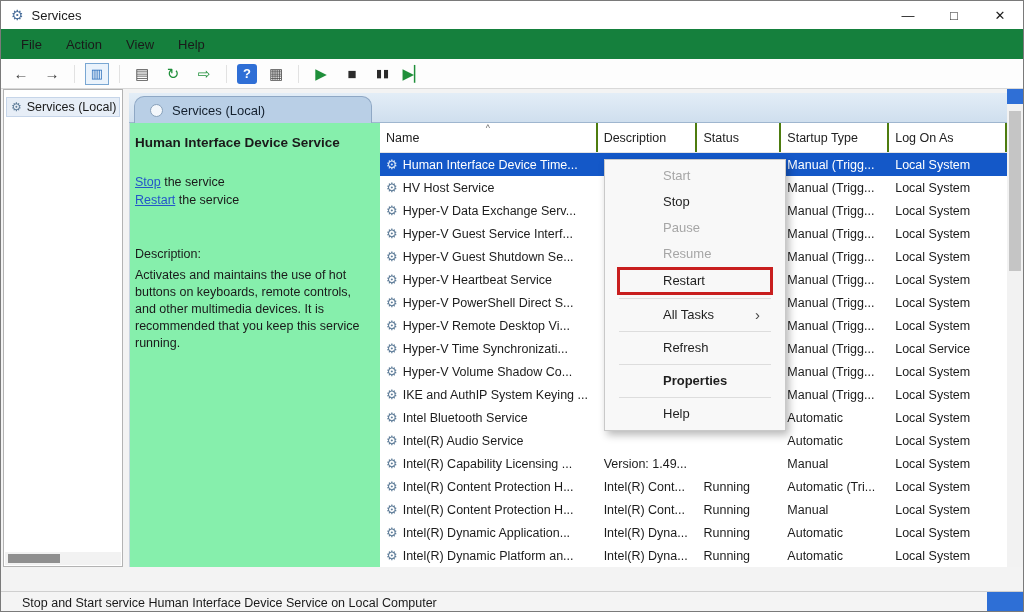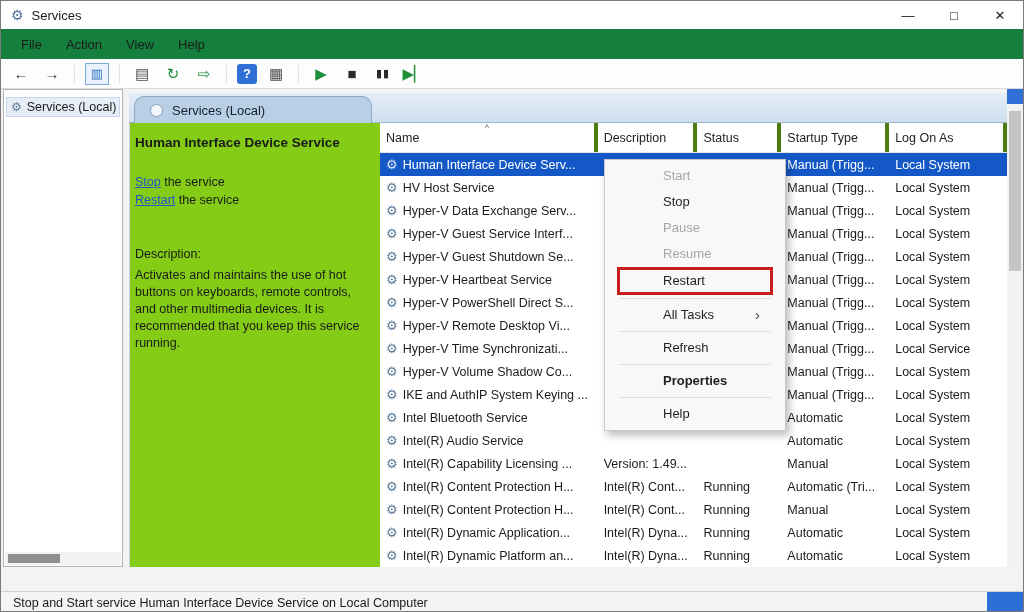--- a/index.html
+++ b/index.html
@@ -44,32 +44,32 @@
   .tabstrip { position:absolute; top:4px; left:0; right:16px; height:30px;
               background:linear-gradient(#e3edf7,#cfdfee); border-bottom:1px solid #9fb6cf; }
   .view-tab { position:absolute; left:5px; top:3px; width:238px; height:27px;
               background:#b9cfe6; border:1px solid #8fa8c5; border-bottom:none;
               border-radius:10px 10px 0 0; display:flex; align-items:center; gap:9px;
               padding-left:15px; font-size:13px; color:#14202e; }
   .tab-circle { width:13px; height:13px; border-radius:50%; background:#f3f7fb; border:1px solid #87a0ba; }
   .panel-content { position:absolute; top:34px; left:0; right:16px; bottom:0;
                    background:#ffffff; border-left:1px solid #c9d4e0; }
   
-  .detail-pane { position:absolute; top:0; left:0; width:250px; bottom:0; background:#84cc16; padding:0 12px 0 5px; }
+  .detail-pane { position:absolute; top:0; left:0; width:250px; bottom:0; background:#86efac; padding:0 12px 0 5px; }
   .svc-title { margin-top:12px; font-weight:bold; font-size:13.5px; white-space:nowrap; }
   .svc-links { margin-top:23px; line-height:18px; font-size:12.5px; }
   .svc-links a { color:#2456c9; text-decoration:underline; }
   .desc-label { margin-top:38px; font-size:12.5px; }
   .desc-text { margin-top:6px; width:236px; font-size:12.5px; line-height:17px; }
   
   .list-pane { position:absolute; top:0; left:250px; right:0; bottom:0; background:#fff; overflow:hidden; }
   .list-header { display:flex; height:30px; align-items:center; border-bottom:1px solid #e4e4e4;
                  font-size:12.5px; color:#222; }
   .hcell { padding:0 6px; white-space:nowrap; overflow:hidden; position:relative; height:100%;
-           display:flex; align-items:center; border-right:4px solid #4d7c0f; }
+           display:flex; align-items:center; border-right:2px solid #4d7c0f; }
   .sort { position:absolute; top:0px; left:50%; transform:translateX(-50%); font-size:9px; color:#666; }
   .c0 { width:218px; } .c1 { width:100px; } .c2 { width:84px; } .c3 { width:108px; } .c4 { width:118px; }
   .lrow { display:flex; height:23px; align-items:center; font-size:12.5px; color:#1c1c1c; }
   .lrow .cell { padding:0 6px; white-space:nowrap; overflow:hidden; height:100%; display:flex; align-items:center; }
   .lrow.sel { background:#1458c8; color:#ffffff; }
   .svc-ico { color:#5f7d99; font-size:13px; margin-right:5px; }
   .lrow.sel .svc-ico { color:#d7e4f5; }
   
   .vscroll { position:absolute; top:0; right:0; width:16px; bottom:0; background:#f2f2f2; }
   .vscroll-top { position:absolute; top:0; left:0; right:0; height:15px; background:#2f6fd6; }
@@ -77,21 +77,21 @@
   
   .bottom-tabs { position:absolute; left:126px; top:567px; height:22px; display:flex; gap:1px; align-items:flex-start; }
   .btab { position:relative; height:0; border-bottom:19px solid #ffffff;
           border-left:8px solid transparent; border-right:8px solid transparent;
           filter:drop-shadow(0 1px 0 #9a9a9a); }
   .btab span { position:relative; top:2px; font-size:12px; }
   .btab.inactive { border-bottom-color:#efefef; }
   .btab-inner { padding:0 8px; }
   
   .statusbar { position:absolute; left:0; right:0; top:590px; height:22px; background:#f4f4f4;
-               border-top:1px solid #cfcfcf; display:flex; align-items:center; padding-left:12px;
+               border-top:1px solid #cfcfcf; display:flex; align-items:center; padding-left:21px;
                font-size:12.5px; }
   .status-accent { position:absolute; right:0; top:0; bottom:0; width:36px; background:#2e6fd6; }
   
   .context-menu { position:absolute; left:603px; top:158px; width:182px; background:#f8f8f8;
                   border:1px solid #c9c9c9; box-shadow:3px 4px 8px rgba(0,0,0,0.28);
                   padding:3px 12px; z-index:10; }
   .citem { position:relative; height:26px; line-height:26px; padding-left:46px; font-size:13px; color:#1f1f1f; }
   .citem.dis { color:#a6a6a6; }
   .citem.bold { font-weight:bold; }
   .citem.annotated { height:28px; line-height:22px; border:3px solid #c81e1e; padding-left:43px; }
@@ -175,21 +175,21 @@
             <div class="hcell c0">Name<span class="sort">^</span></div>
             <div class="hcell c1">Description</div>
             <div class="hcell c2">Status</div>
             <div class="hcell c3">Startup Type</div>
             <div class="hcell c4">Log On As</div>
           </div>
         <div>
             <div class="lrow sel">
               <div class="cell c0">
                 <span class="svc-ico">⚙</span>
-                <span>Human Interface Device Serv...</span>
+                <span>Human Interface Device Time...</span>
               </div>
               <div class="cell c1"></div>
               <div class="cell c2"></div>
               <div class="cell c3">Manual (Trigg...</div>
               <div class="cell c4">Local System</div>
             </div>
             <div class="lrow">
               <div class="cell c0">
                 <span class="svc-ico">⚙</span>
                 <span>HV Host Service</span>

